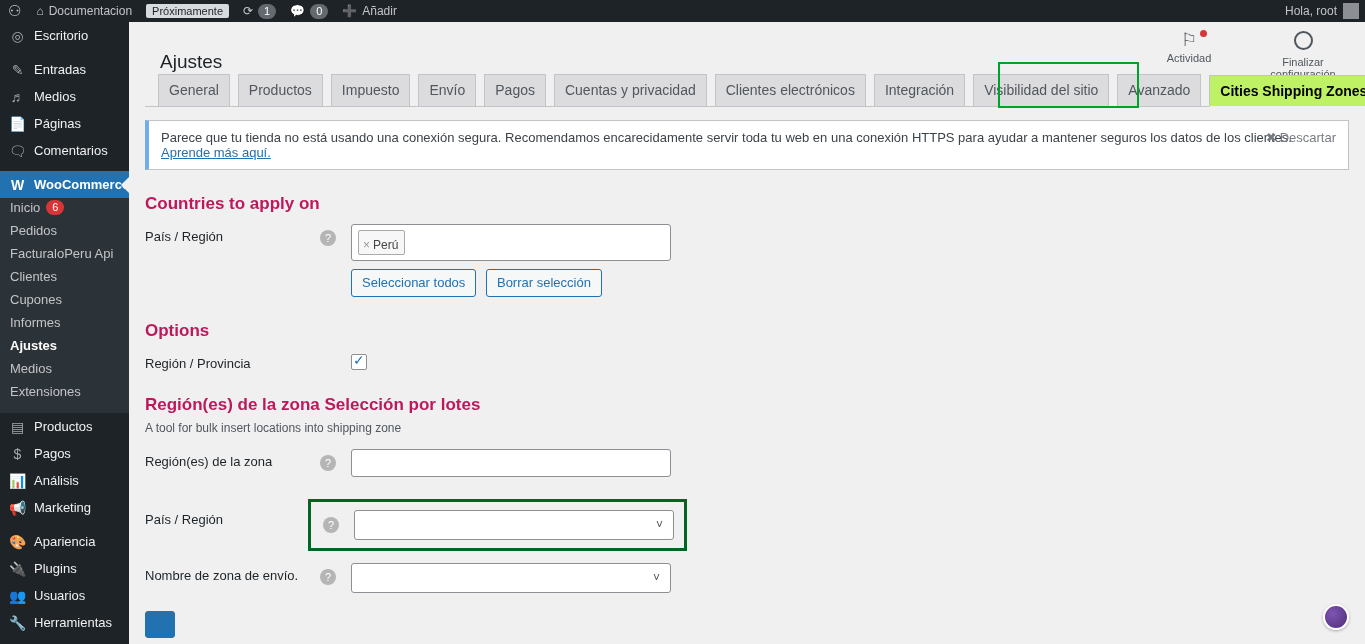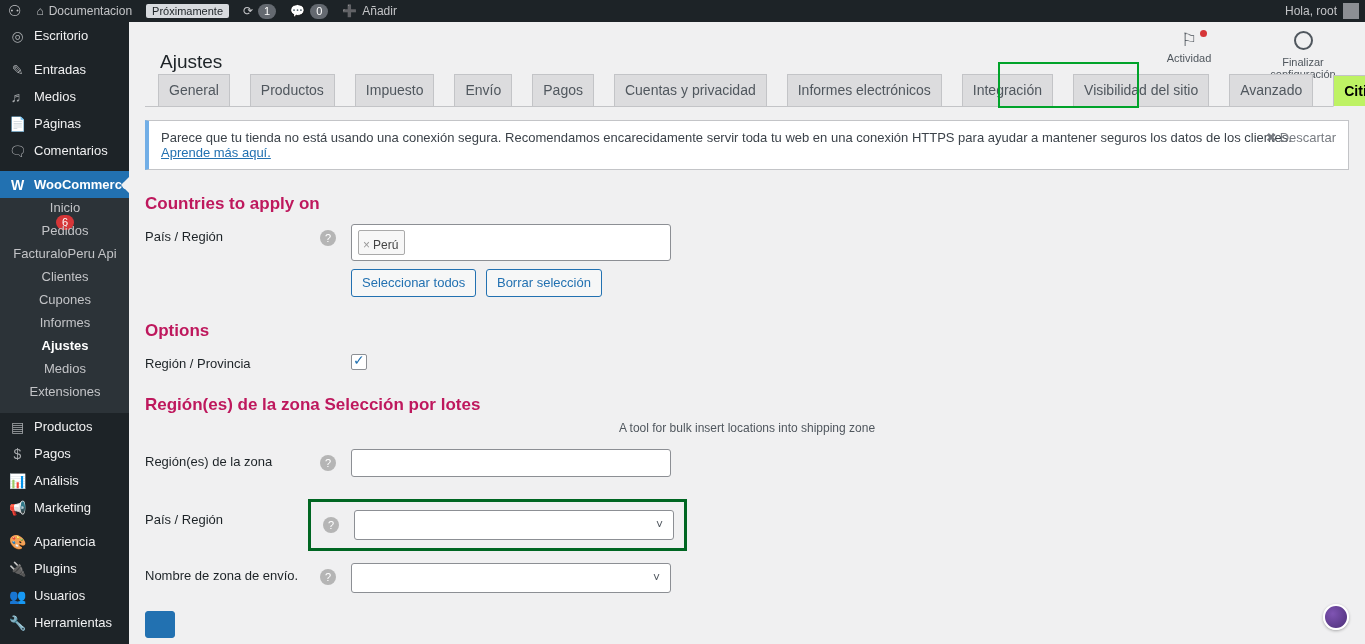--- a/index.html
+++ b/index.html
@@ -102,26 +102,26 @@
     content: "";
     position: absolute;
     right: -0px; top: 50%;
     margin-top: -8px;
     border: 8px solid transparent;
     border-right-color: #f0f0f1;
   }
   .submenu { background: #2c3338; padding: 2px 0 6px 0; }
   .submenu .sub-item {
     display: flex;
-    align-items: center;
+    align-items: flex-start;
     height: 23px;
     padding: 0 9px 0 10px;
     color: #c3c4c7;
     font-size: 13px;
-    flex-direction: column;
+    gap: 6px;
   }
   .submenu .sub-item.current { color: #fff; font-weight: bold; }
   .menu-gap { height: 7px; }
 
   
   #content {
     position: absolute;
     top: 22px; left: 129px;
     width: 1236px; height: 622px;
     background: #f0f0f1;
@@ -175,21 +175,21 @@
 
   
   .nav-tabs {
     position: relative;
     margin: 0 16px;
     padding-left: 13px;
     border-bottom: 1px solid #c3c4c7;
     height: 33px;
     display: flex;
     align-items: flex-end;
-    gap: 16px;
+    gap: 4px;
   }
   .nav-tab {
     display: inline-block;
     padding: 0 10px;
     height: 32px;
     line-height: 31px;
     font-size: 14px;
     color: #50575e;
     background: #dcdcde;
     border: 1px solid #c3c4c7;
@@ -242,21 +242,20 @@
   h2.section-title {
     font-size: 17px;
     color: #be185d;
     font-weight: bold;
     margin: 24px 0 10px 0;
   }
   .section-desc {
     font-size: 12px;
     color: #50575e;
     margin: -4px 0 14px 0;
-    text-align: center;
   }
   .form-row {
     display: flex;
     align-items: flex-start;
     margin-bottom: 8px;
   }
   .form-label {
     width: 175px;
     padding-top: 5px;
     font-size: 13px;
@@ -518,21 +517,21 @@
 
   <div class="scroll-hint">▾</div>
 
   <div class="nav-tabs">
     <a class="nav-tab">General</a>
     <a class="nav-tab">Productos</a>
     <a class="nav-tab">Impuesto</a>
     <a class="nav-tab">Envío</a>
     <a class="nav-tab">Pagos</a>
     <a class="nav-tab">Cuentas y privacidad</a>
-    <a class="nav-tab">Informes electrónicos</a>
+    <a class="nav-tab">Clientes electrónicos</a>
     <a class="nav-tab">Integración</a>
     <a class="nav-tab">Visibilidad del sitio</a>
     <a class="nav-tab">Avanzado</a>
     <a class="nav-tab active">Cities Shipping Zones</a>
     <div class="tab-highlight"></div>
   </div>
 
   <div class="notice">
     <span>Parece que tu tienda no está usando una conexión segura. Recomendamos encarecidamente servir toda tu web en una conexión HTTPS para ayudar a mantener seguros los datos de los clientes.</span>
     <a href="#">Aprende más aquí.</a>

